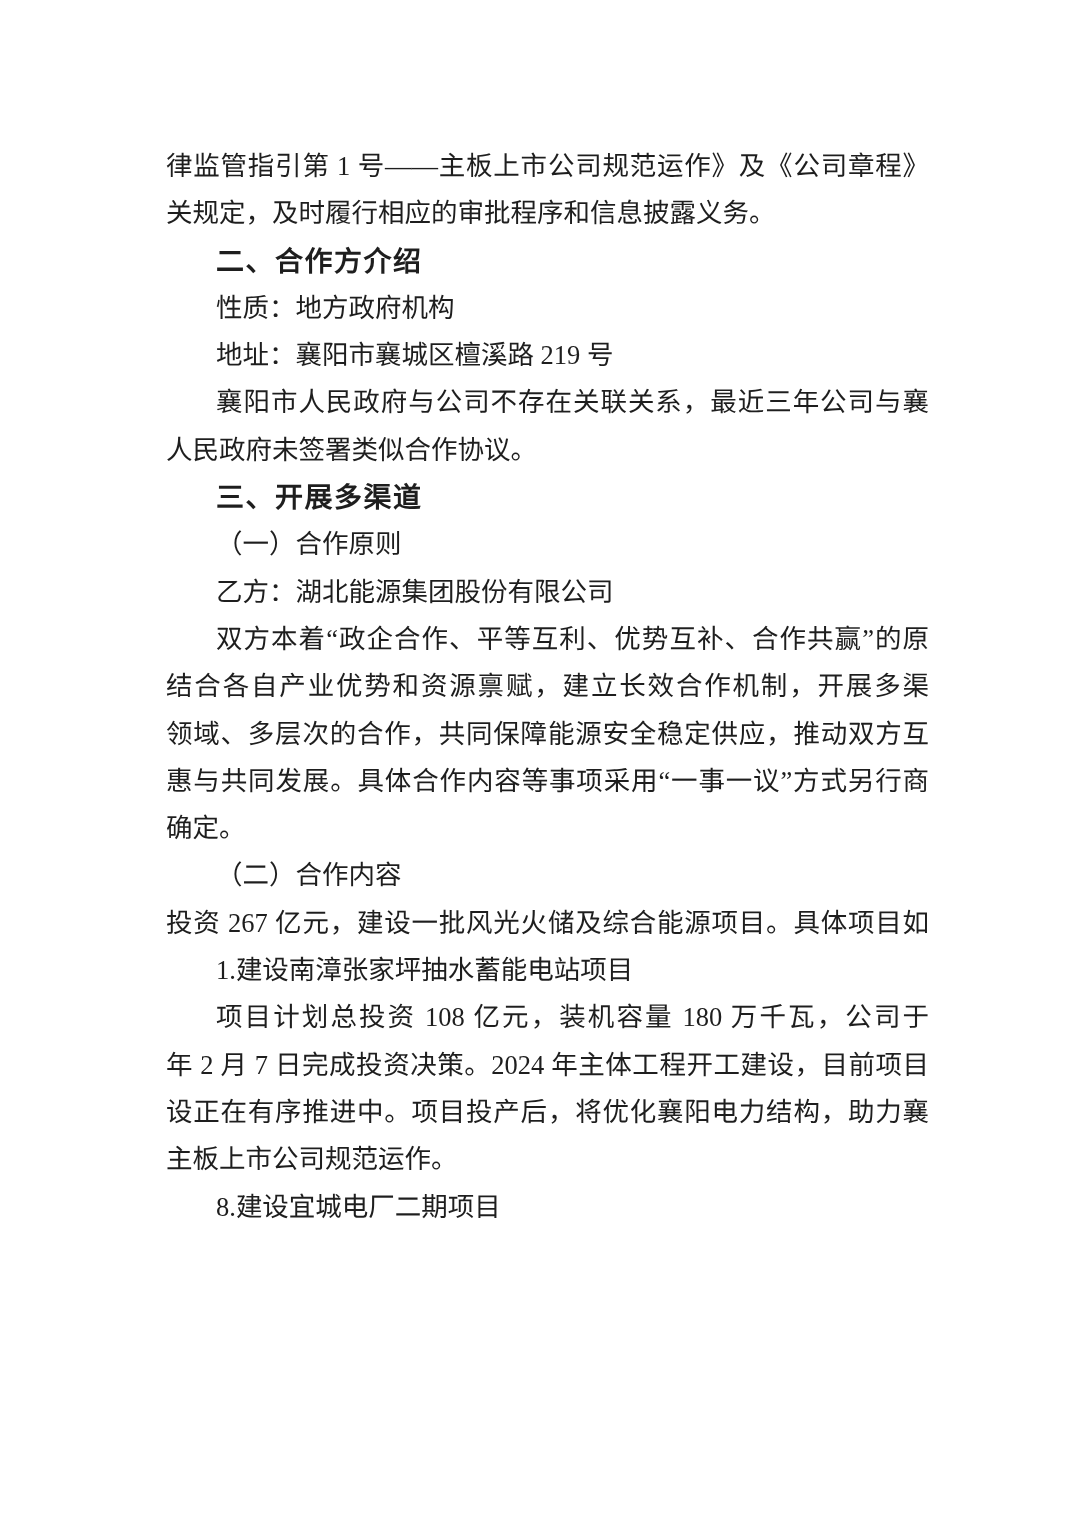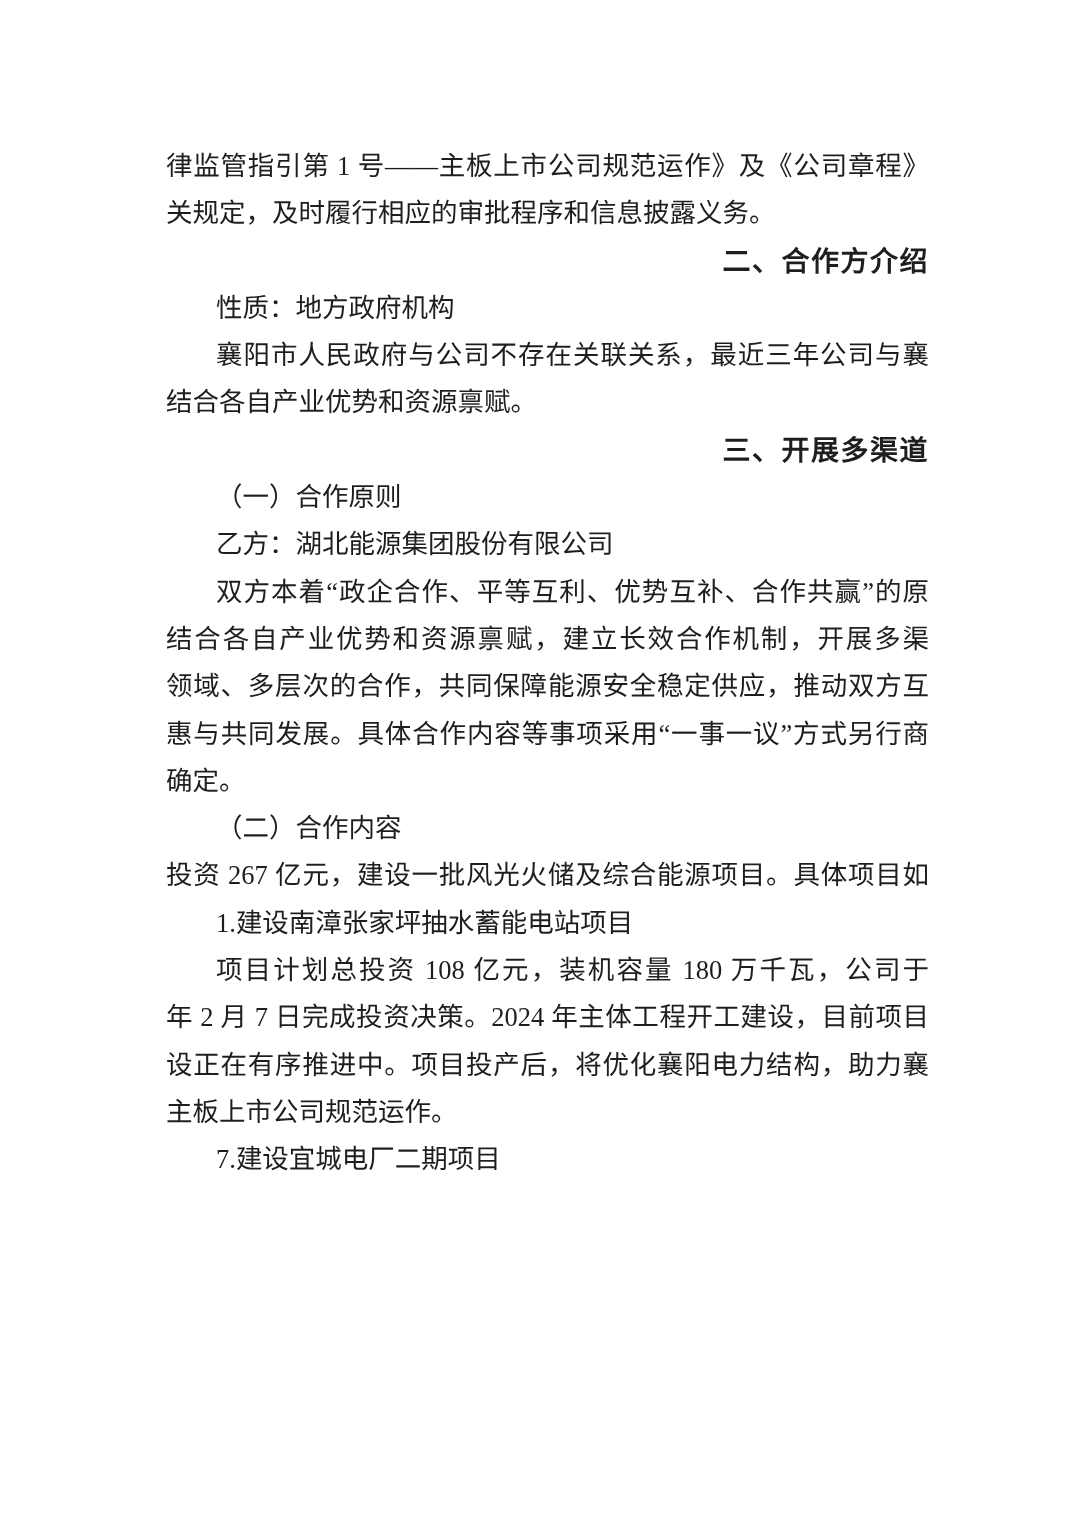--- a/index.html
+++ b/index.html
@@ -44,44 +44,44 @@
     white-space: normal;
     text-align: justify;
     text-align-last: justify;
   }
   
   .head {
     font-family: "Liberation Sans", "DejaVu Sans", sans-serif;
     font-weight: 700;
     font-size: 28px;
     letter-spacing: 1.5px;
-    text-align: right;
   }
 </style>
 </head>
 <body>
 
 <div class="page">
   <div class="text-block">
     <div class="ln just">律监管指引第 1 号——主板上市公司规范运作》及《公司章程》等有</div>
     <div class="ln">关规定，及时履行相应的审批程序和信息披露义务。</div>
     <div class="ln head ind">二、合作方介绍</div>
     <div class="ln ind">性质：地方政府机构</div>
+    <div class="ln ind">地址：襄阳市襄城区檀溪路 219 号</div>
     <div class="ln ind just">襄阳市人民政府与公司不存在关联关系，最近三年公司与襄阳市</div>
-    <div class="ln">结合各自产业优势和资源禀赋。</div>
+    <div class="ln">人民政府未签署类似合作协议。</div>
     <div class="ln head ind">三、开展多渠道</div>
     <div class="ln ind">（一）合作原则</div>
     <div class="ln ind">乙方：湖北能源集团股份有限公司</div>
     <div class="ln ind just">双方本着“政企合作、平等互利、优势互补、合作共赢”的原则，</div>
     <div class="ln just">结合各自产业优势和资源禀赋，建立长效合作机制，开展多渠道、多</div>
     <div class="ln just">领域、多层次的合作，共同保障能源安全稳定供应，推动双方互利互</div>
     <div class="ln just">惠与共同发展。具体合作内容等事项采用“一事一议”方式另行商议</div>
     <div class="ln">确定。</div>
     <div class="ln ind">（二）合作内容</div>
     <div class="ln just">投资 267 亿元，建设一批风光火储及综合能源项目。具体项目如下：</div>
     <div class="ln ind">1.建设南漳张家坪抽水蓄能电站项目</div>
     <div class="ln ind just">项目计划总投资 108 亿元，装机容量 180 万千瓦，公司于 2024</div>
     <div class="ln just">年 2 月 7 日完成投资决策。2024 年主体工程开工建设，目前项目建</div>
     <div class="ln just">设正在有序推进中。项目投产后，将优化襄阳电力结构，助力襄阳国</div>
     <div class="ln">主板上市公司规范运作。</div>
-    <div class="ln ind">7.建设宜城电厂二期项目</div>
+    <div class="ln ind">8.建设宜城电厂二期项目</div>
   </div>
 </div>
 
 </body></html>

